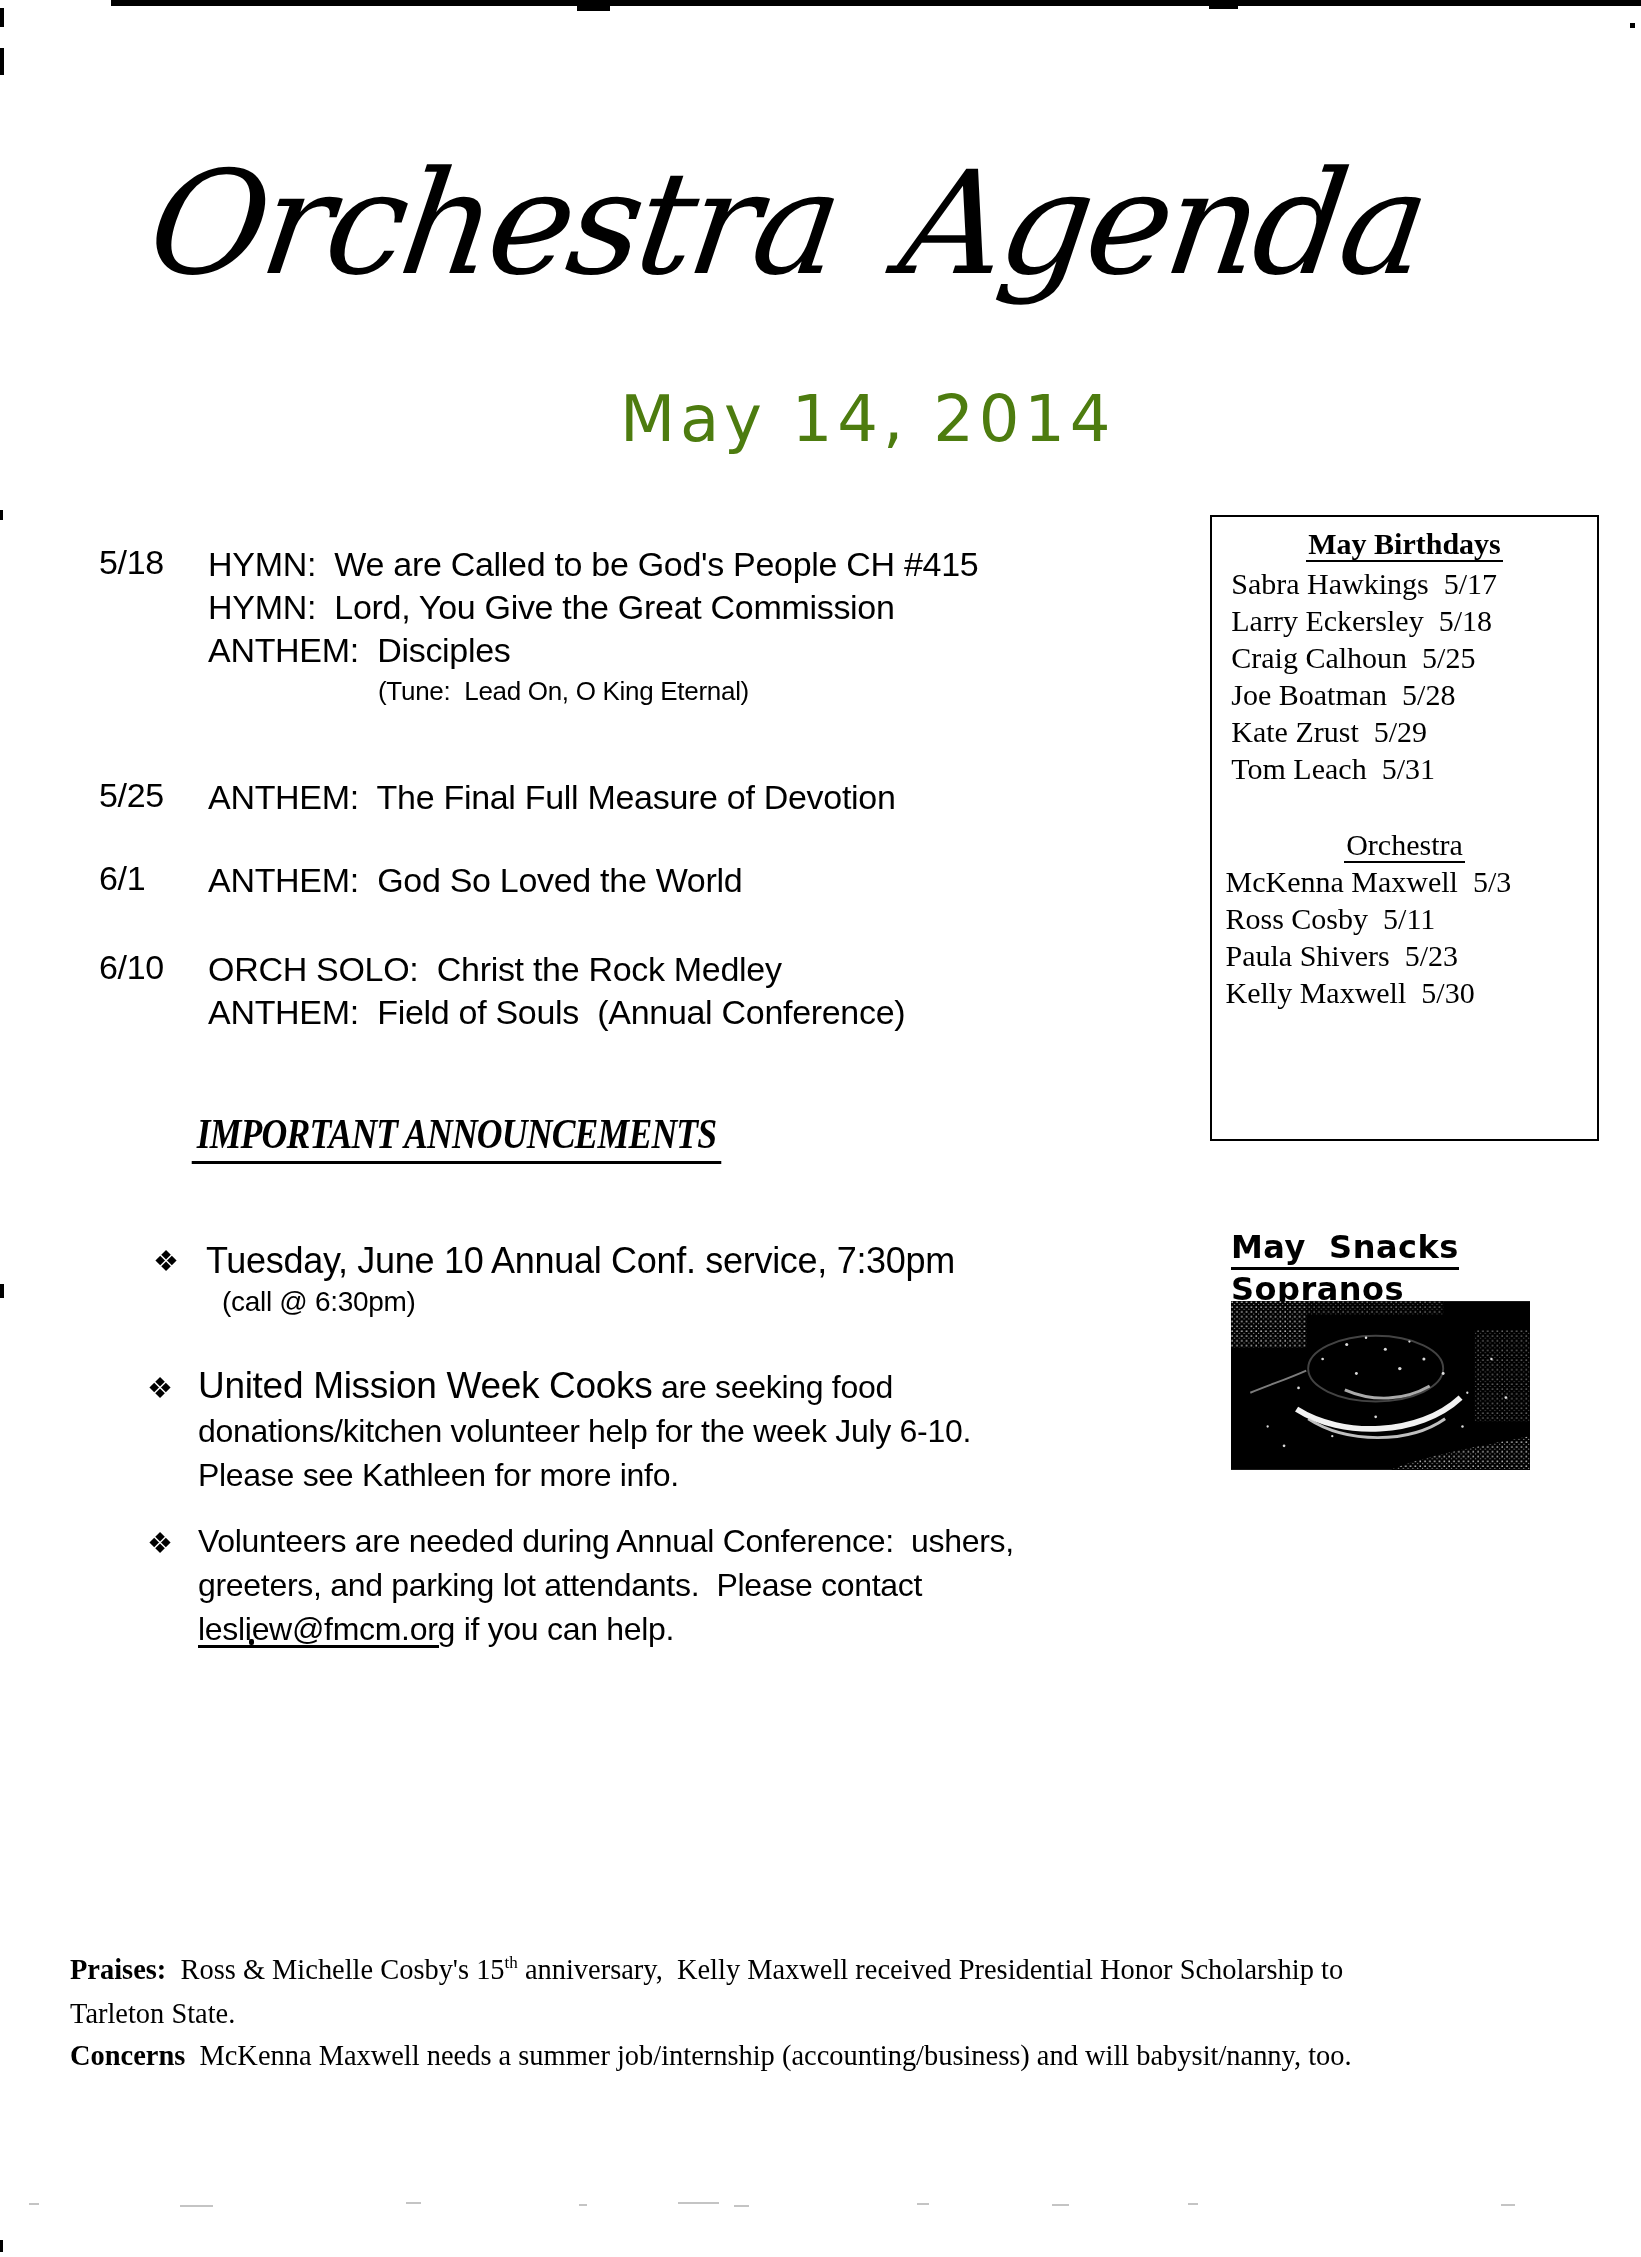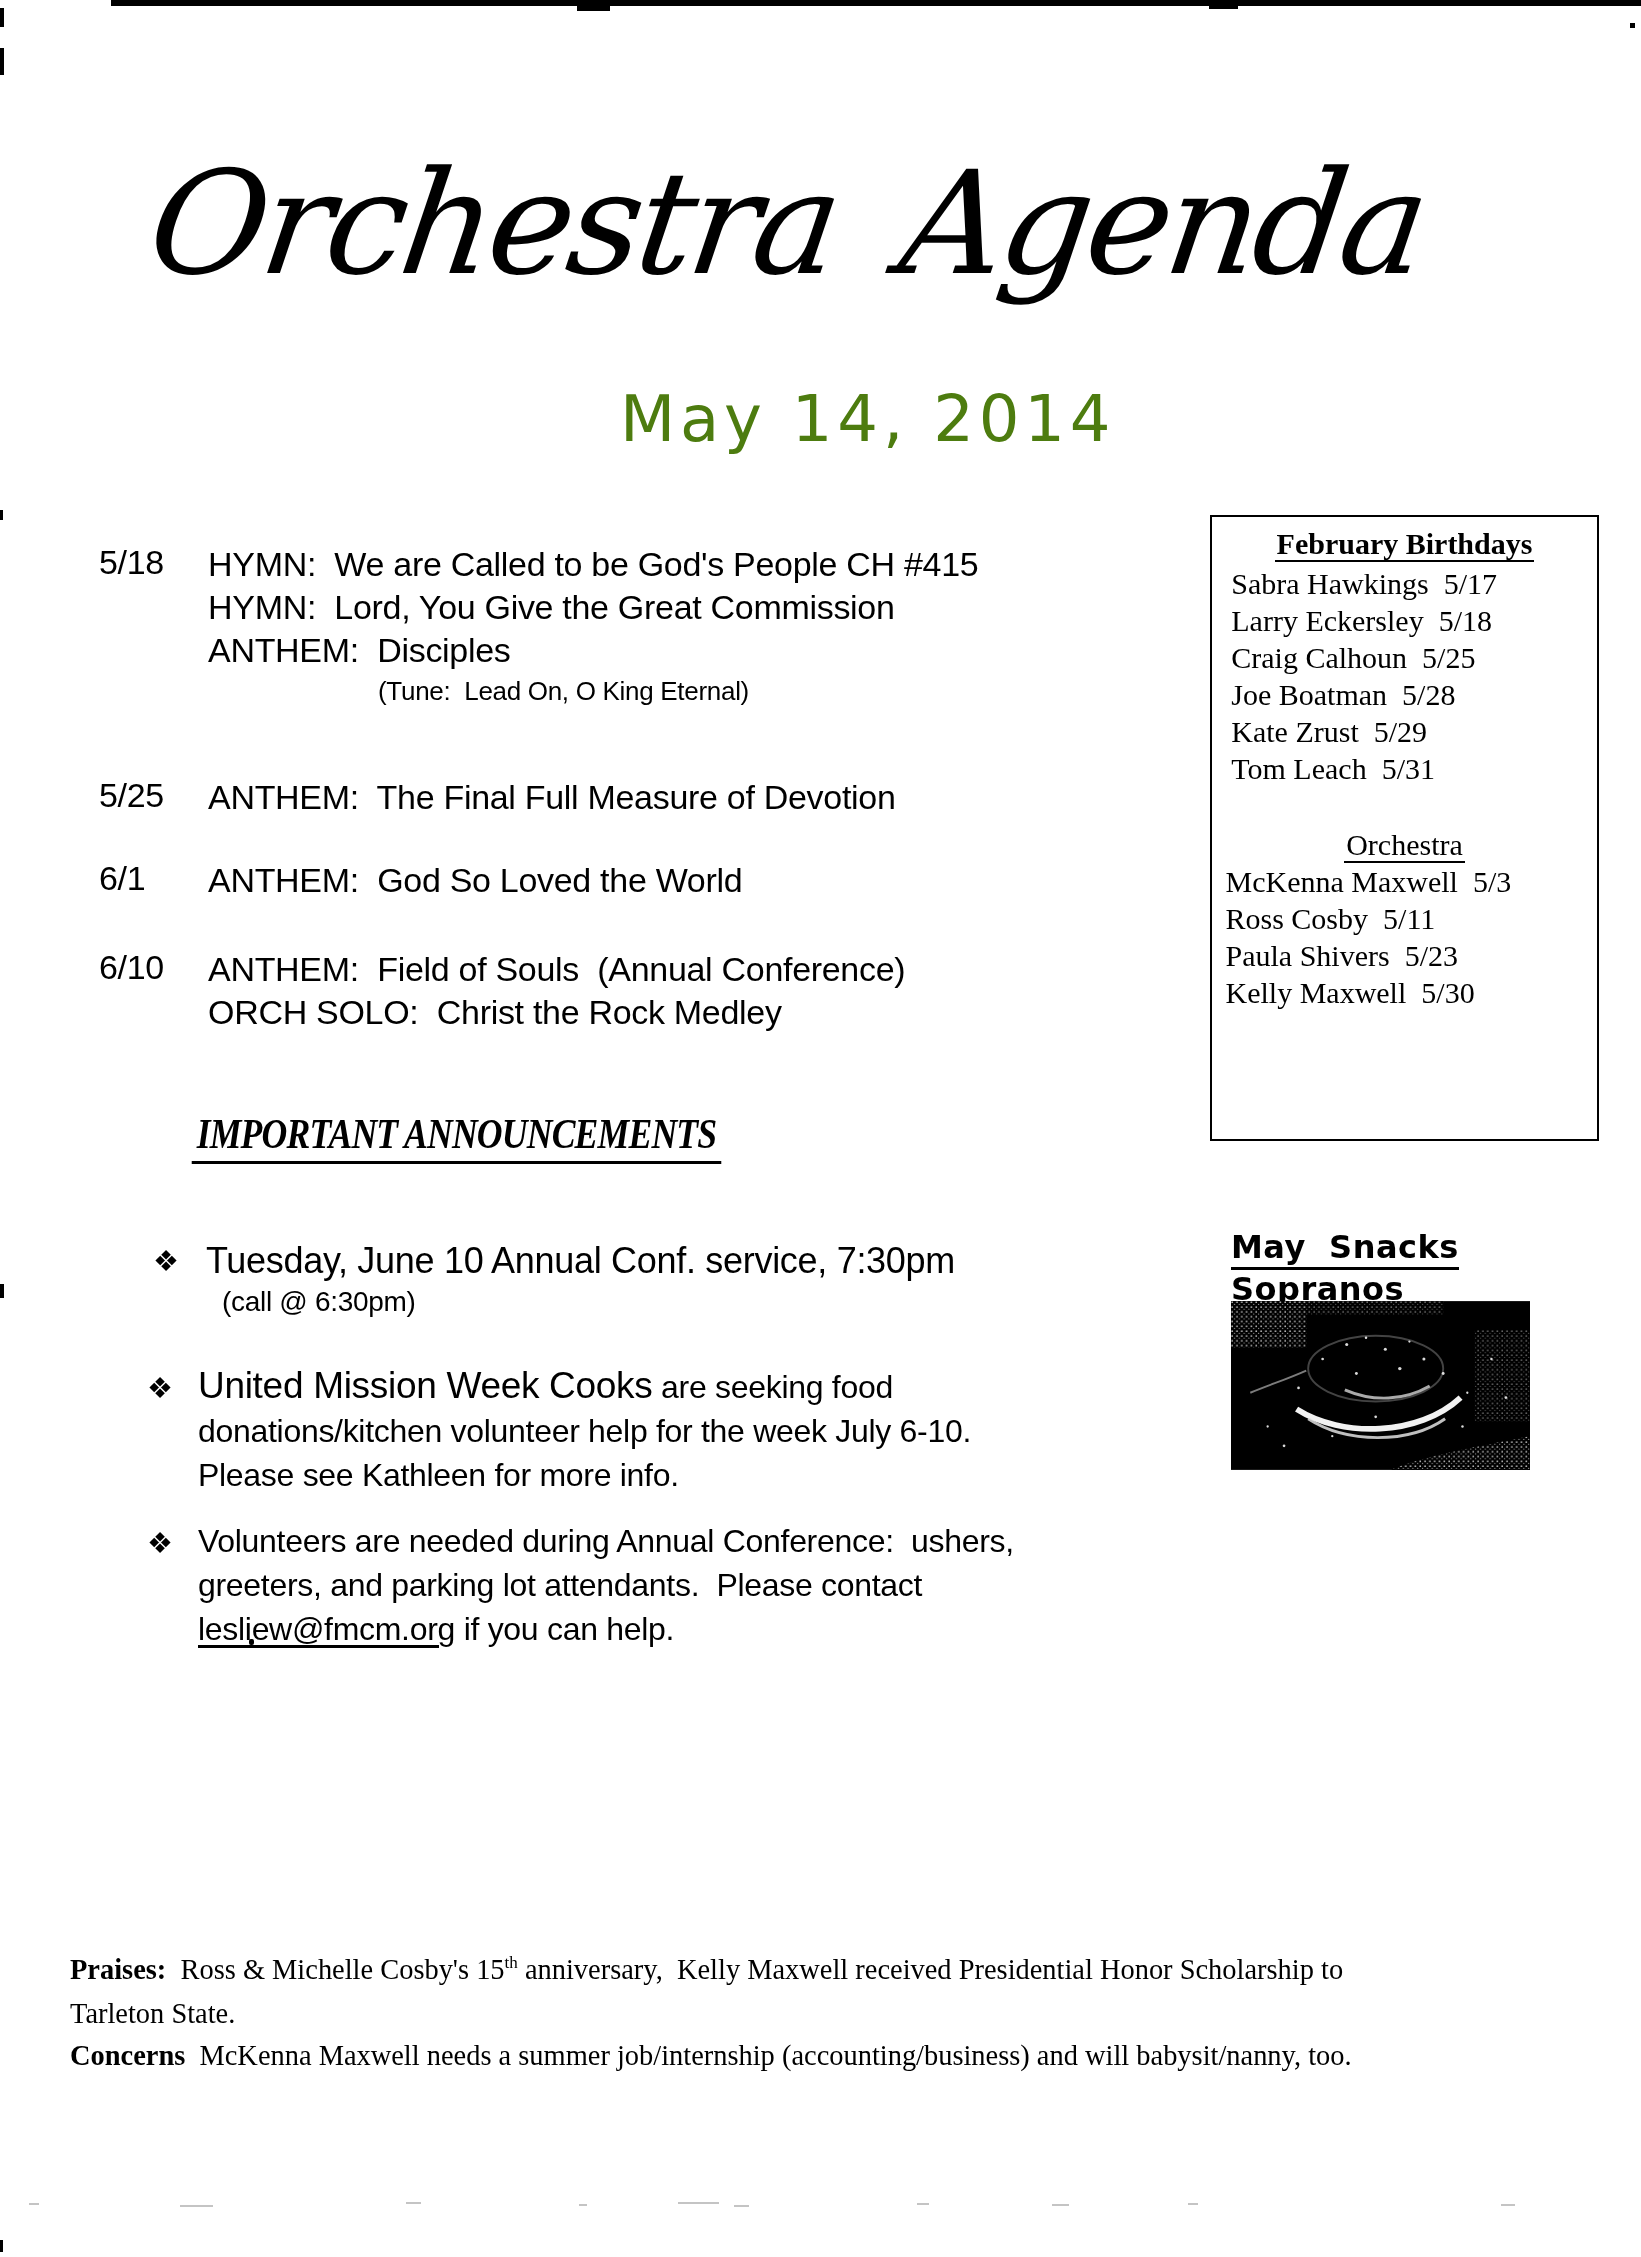--- a/index.html
+++ b/index.html
@@ -103,26 +103,26 @@
   <div class="agenda-block" style="top:776px;">
     <div class="agenda-date">5/25</div>
     <div class="agenda-line">ANTHEM:  The Final Full Measure of Devotion</div>
   </div>
   <div class="agenda-block" style="top:859px;">
     <div class="agenda-date">6/1</div>
     <div class="agenda-line">ANTHEM:  God So Loved the World</div>
   </div>
   <div class="agenda-block" style="top:948px;">
     <div class="agenda-date">6/10</div>
+    <div class="agenda-line">ORCH SOLO:  Christ the Rock Medley</div>
     <div class="agenda-line">ANTHEM:  Field of Souls  (Annual Conference)</div>
-    <div class="agenda-line">ORCH SOLO:  Christ the Rock Medley</div>
   </div>
 
   <div class="abs bday-box">
-    <div class="bday-title"><span>February Birthdays</span></div>
+    <div class="bday-title"><span>May Birthdays</span></div>
     <div class="bday-list">
       <div>Sabra Hawkings  5/17</div>
       <div>Larry Eckersley  5/18</div>
       <div>Craig Calhoun  5/25</div>
       <div>Joe Boatman  5/28</div>
       <div>Kate Zrust  5/29</div>
       <div>Tom Leach  5/31</div>
     </div>
     <div class="orch-title"><span>Orchestra</span></div>
     <div class="orch-list">

